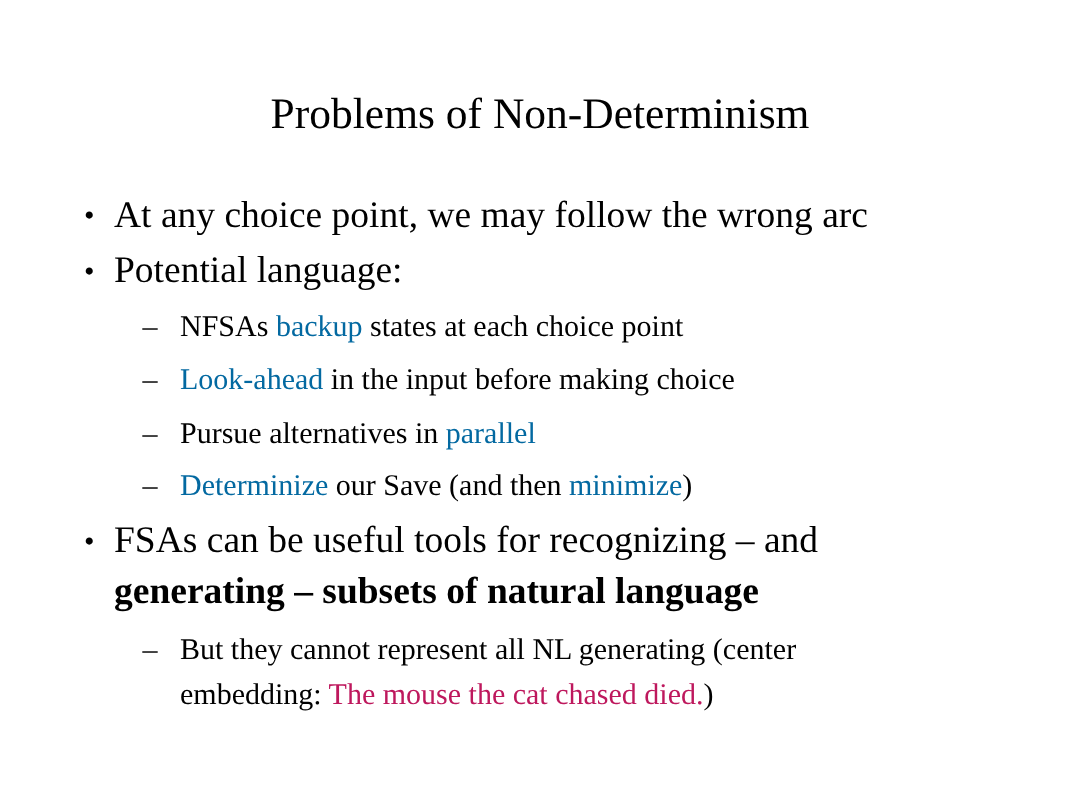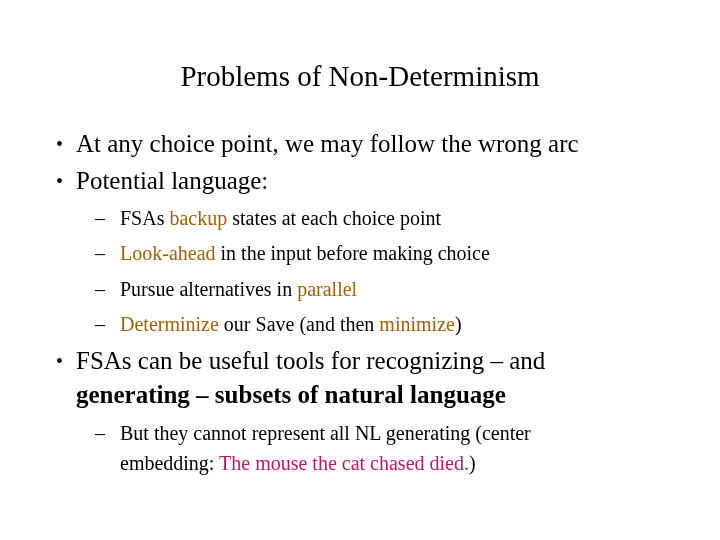--- a/index.html
+++ b/index.html
@@ -6,42 +6,42 @@
   body { width: 720px; height: 540px; position: relative; overflow: hidden;
          font-family: "Liberation Serif", "DejaVu Serif", serif; color: #000000; }
   .title { position: absolute; left: 0; top: 58px; width: 720px; text-align: center;
            font-size: 29px; line-height: 36px; }
   .l1 { position: absolute; left: 56px; font-size: 25px; line-height: 30px; }
   .l1 .bullet { position: absolute; left: 0; top: 0; font-size: 20px; }
   .l1 .txt { position: absolute; left: 20px; white-space: nowrap; }
   .l2 { position: absolute; left: 95px; font-size: 20px; line-height: 24px; white-space: nowrap; }
   .l2 .dash { position: absolute; left: 0; top: 0; }
   .l2 .txt { position: absolute; left: 25px; white-space: nowrap; }
-  .hl-blue { color: #a16207; }
+  .hl-blue { color: #0369a1; }
   .hl-mag { color: #be185d; }
 </style>
 </head>
 <body>
 
 <div>
   <div class="title">Problems of Non-Determinism</div>
 
   <div class="l1" style="top:129px;">
     <span class="bullet">•</span>
     <span class="txt">At any choice point, we may follow the wrong arc</span>
   </div>
 
   <div class="l1" style="top:166px;">
     <span class="bullet">•</span>
     <span class="txt">Potential language:</span>
   </div>
 
   <div class="l2" style="top:206px;">
     <span class="dash">–</span>
-    <span class="txt"><span>FSAs </span><span class="hl-blue">backup</span><span> states at each choice point</span></span>
+    <span class="txt"><span>NFSAs </span><span class="hl-blue">backup</span><span> states at each choice point</span></span>
   </div>
 
   <div class="l2" style="top:241px;">
     <span class="dash">–</span>
     <span class="txt"><span></span><span class="hl-blue">Look-ahead</span><span> in the input before making choice</span></span>
   </div>
 
   <div class="l2" style="top:277px;">
     <span class="dash">–</span>
     <span class="txt"><span>Pursue alternatives in </span><span class="hl-blue">parallel</span><span></span></span>

